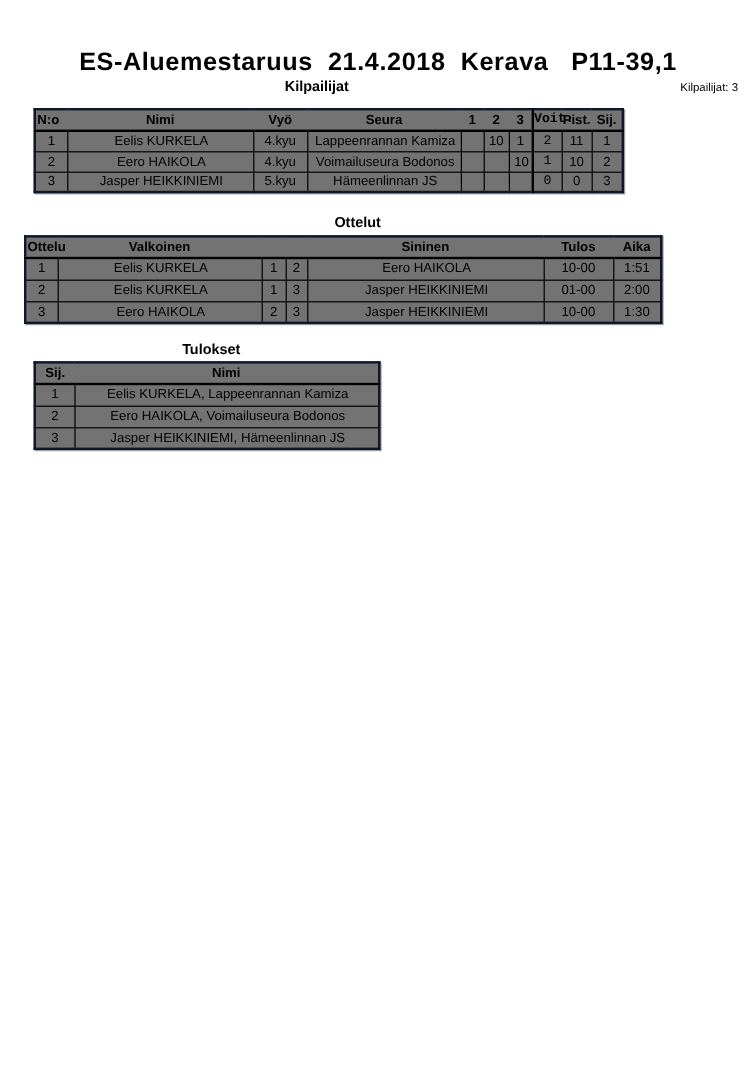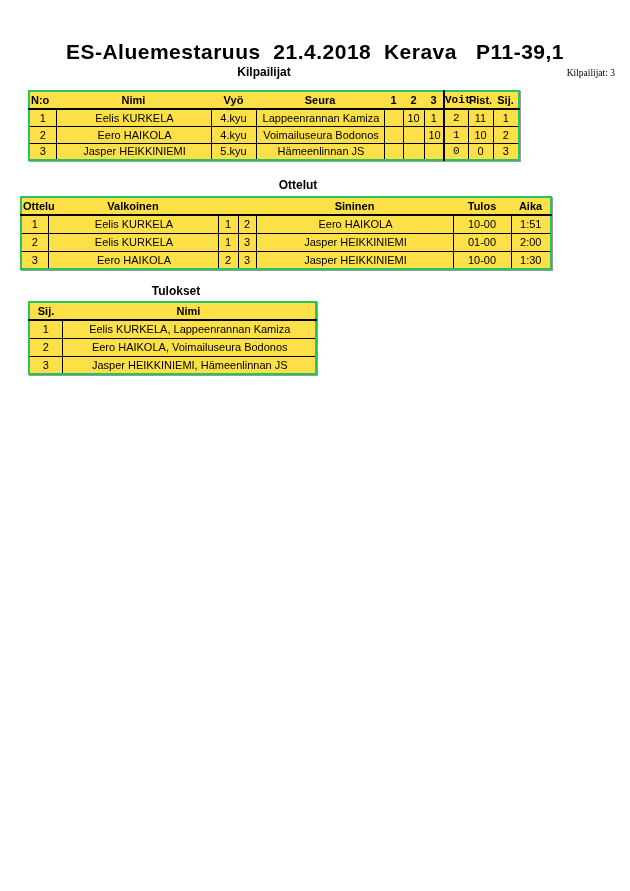--- a/index.html
+++ b/index.html
@@ -32,28 +32,27 @@
   }
   .heading-kilpailijat { top: 65px; left: 232px; margin-left: 32px; }
   .heading-ottelut    { top: 178px; left: 298px; text-align: right; }
   .heading-tulokset   { top: 284px; left: 176px; }
   .count-label {
     position: absolute;
     top: 68px;
     right: 31px;
     font-size: 9.5px;
     white-space: nowrap;
-    font-family: Liberation Serif, serif;
   }
   table {
     position: absolute;
     border-collapse: collapse;
     table-layout: fixed;
-    background: #fde047;
-    border: 2px solid #22c55e;
+    background: #737373;
+    border: 2px solid #0f172a;
     box-shadow: 1px 1px 0 #9a9a9a;
   }
   #table-kilpailijat { left: 28px; top: 90px;  width: 490px; }
   #table-ottelut     { left: 20px; top: 196px; width: 530px; }
   #table-tulokset    { left: 28px; top: 301px; width: 287px; }
   th {
     font-size: 11px;
     font-weight: bold;
     padding: 0;
     border: none;

